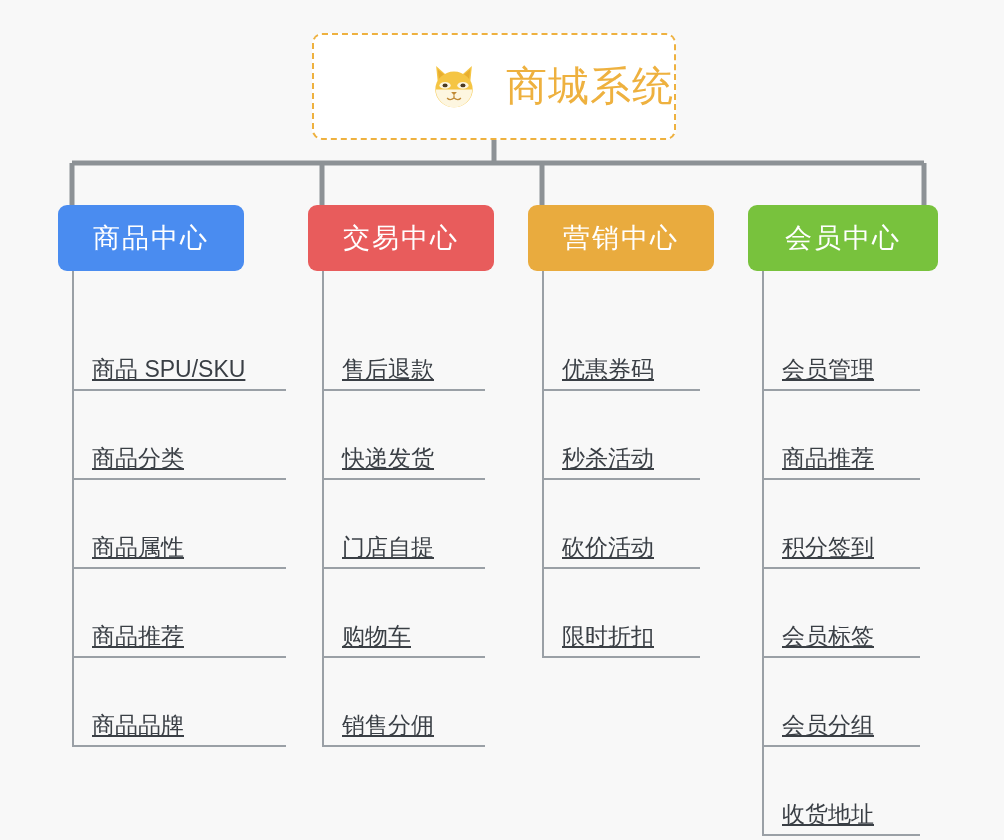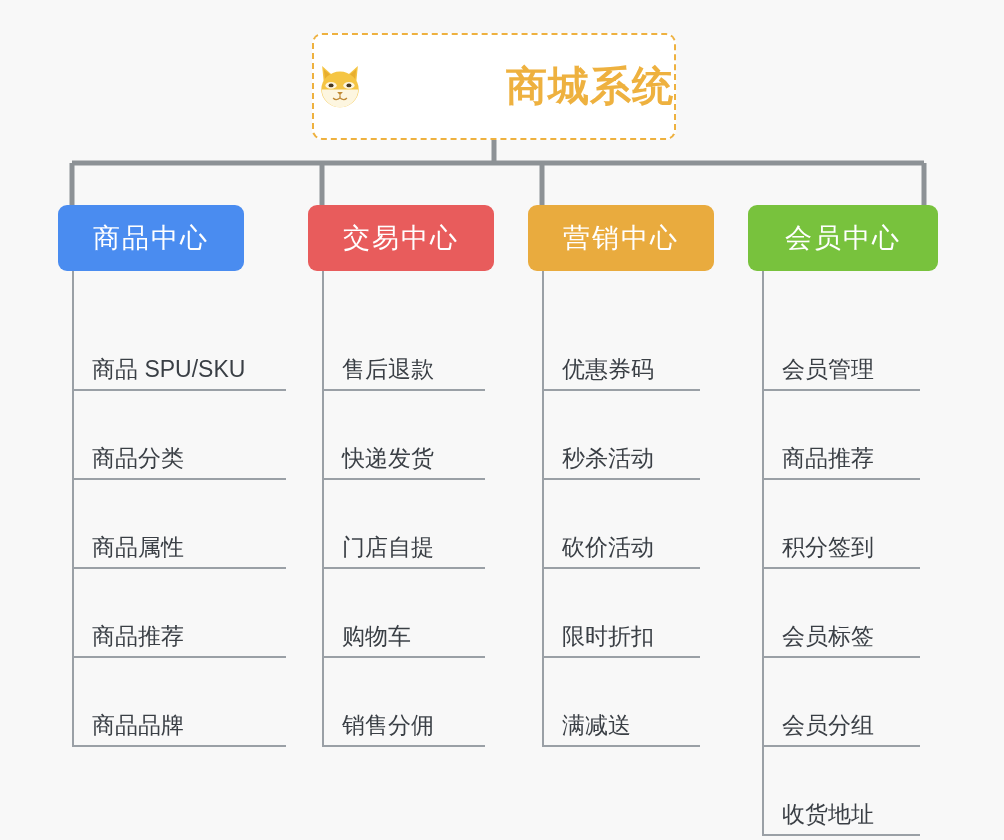--- a/index.html
+++ b/index.html
@@ -25,23 +25,22 @@
     left: 312px;
     top: 33px;
     width: 364px;
     height: 107px;
     box-sizing: border-box;
     background: #ffffff;
     border: 2px dashed #eeb13f;
     border-radius: 10px;
     display: flex;
     align-items: center;
-    justify-content: space-between;
+    justify-content: flex-end;
     gap: 26px;
-    font-weight: bold;
   }
   #root-emoji {
     width: 52px;
     height: 52px;
     position: relative;
     flex: none;
   }
   #root-title {
     font-size: 41px;
     color: #eeb13f;
@@ -90,20 +89,21 @@
     box-sizing: border-box;
   }
   .leaf-label {
     position: absolute;
     left: 34px;
     bottom: 9px;
     font-size: 23px;
     color: #3a3f45;
     white-space: nowrap;
     line-height: 1.1;
+    text-decoration: underline;
   }
   .leaf-rule {
     position: absolute;
     left: 0;
     bottom: 0;
     height: 2px;
     background: #9aa0a6;
   }
   .leaf-spine {
     position: absolute;
@@ -217,24 +217,20 @@
           <div class="leaf-rule" style="left: 14px; width: 158px;"></div>
         </div>
         <div class="leaf-item">
           <div class="leaf-label">砍价活动</div>
           <div class="leaf-rule" style="left: 14px; width: 158px;"></div>
         </div>
         <div class="leaf-item">
           <div class="leaf-label">限时折扣</div>
           <div class="leaf-rule" style="left: 14px; width: 158px;"></div>
         </div>
-        <div class="leaf-item">
-          <div class="leaf-label">满减送</div>
-          <div class="leaf-rule" style="left: 14px; width: 158px;"></div>
-        </div>
       </div>
     </div>
     <div class="column" style="left: 748px;">
       <div class="col-head" style="width: 190px; background: rgb(120, 194, 61);">会员中心</div>
       <div class="leaf-list">
         <div class="leaf-spine" style="left: 14px;"></div>
         <div class="leaf-item">
           <div class="leaf-label">会员管理</div>
           <div class="leaf-rule" style="left: 14px; width: 158px;"></div>
         </div>

